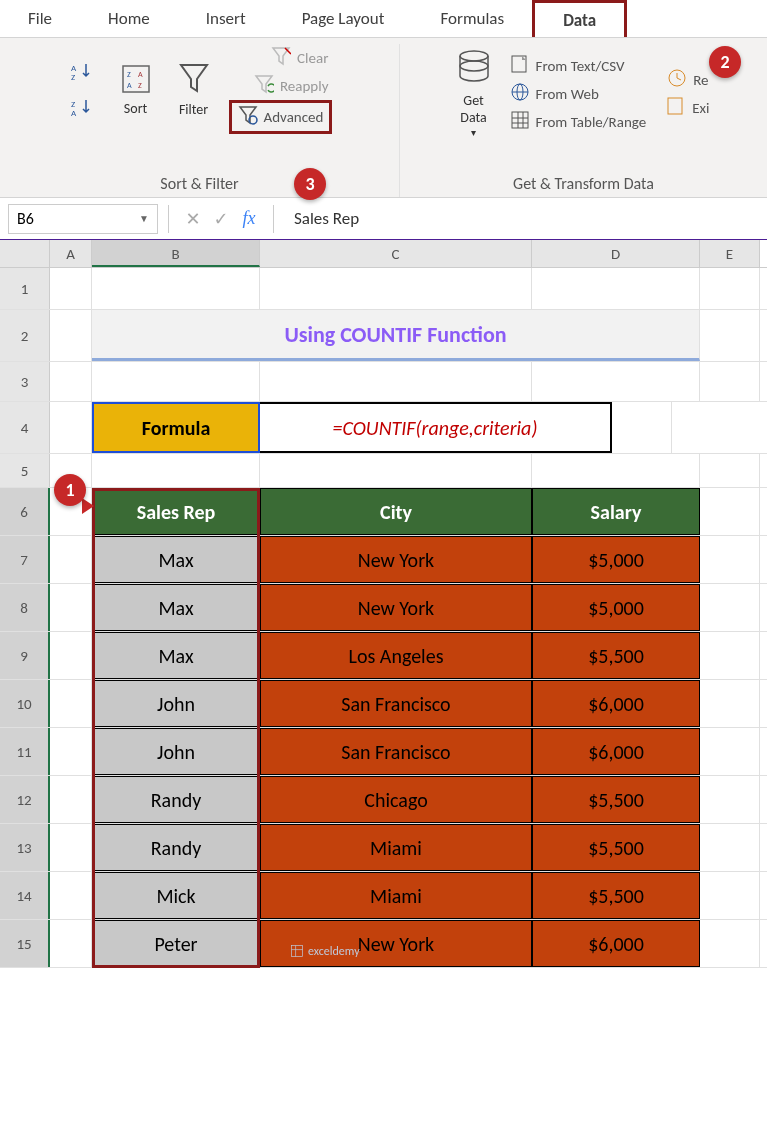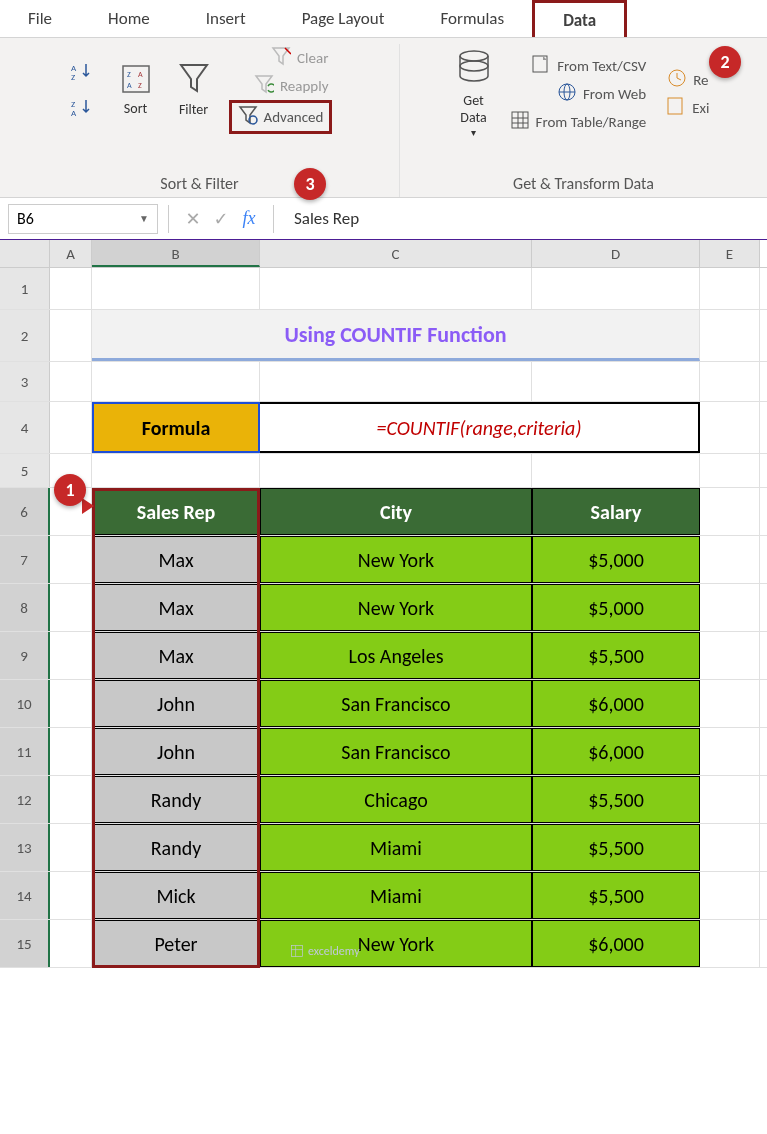--- a/index.html
+++ b/index.html
@@ -54,21 +54,21 @@
 
 
 .title-cell { background: #f2f2f2; border-bottom: 3px solid #8eaadb; font-size: 22px; font-weight: 700; color: #8b5cf6; justify-content: center; }
 
 
 .frm-label { background: #eab308; border: 2px solid #1d4ed8; font-weight: 700; font-size: 20px; }
 .frm-val { border: 2px solid #000; border-left: none; font-style: italic; color: #c00000; font-size: 20px; }
 
 
 .th { background: #3a6b35; color: #fff; font-weight: 700; border: 1px solid #000; }
-.td { border: 1px solid #000; background: #84cc16; }
+.td { border: 1px solid #000; background: #c2410c; }
 .td-sel { background: #c8c8c8; }
 
 
 .sel-rect { position: absolute; border: 3px solid #8b1a1a; pointer-events: none; z-index: 10; }
 
 .wm { position: absolute; color: #bfc9d9; font-size: 12px; display:flex; align-items:center; gap:4px; }
 .wm svg { width:14px; height:14px; }
 </style>
 </head>
 <body>
@@ -156,21 +156,21 @@
       <div class="big-btn">
         <span><svg width="36" height="40" viewBox="0 0 36 40">
               <ellipse cx="18" cy="8" rx="14" ry="5" fill="none" stroke="#555" stroke-width="1.5"></ellipse>
               <path d="M4 8 L4 28 A14 5 0 0 0 32 28 L32 8" fill="none" stroke="#555" stroke-width="1.5"></path>
               <ellipse cx="18" cy="18" rx="14" ry="5" fill="none" stroke="#555" stroke-width="1.5"></ellipse>
             </svg></span>
         <span style="white-space:pre; text-align:center">Get
 Data</span>
         <span style="font-size:10px">▾</span>
       </div>
-      <div class="ribbon-col" style="align-items:flex-end">
+      <div class="ribbon-col" style="align-items:flex-start">
         <div class="small-btn">
           <span class="ico-small"><svg viewBox="0 0 20 20">
                 <rect x="2" y="2" width="14" height="16" fill="none" stroke="#555"></rect>
                 <path d="M12 2 L16 6 L12 6 Z" fill="#999"></path>
               </svg></span>
           <span>From Text/CSV</span>
         </div>
         <div class="small-btn">
           <span class="ico-small"><svg viewBox="0 0 20 20">
                 <circle cx="10" cy="10" r="8" fill="none" stroke="#2b579a"></circle>
@@ -255,21 +255,21 @@
     <div class="cell colB"></div>
     <div class="cell colC"></div>
     <div class="cell colD"></div>
     <div class="cell colE"></div>
   </div>
 
   <div class="row r4">
     <div class="rowh">4</div>
     <div class="cell colA"></div>
     <div class="cell colB frm-label">Formula</div>
-    <div class="cell frm-val" style="width:440px">=COUNTIF(range,criteria)</div>
+    <div class="cell frm-val" style="width:352px">=COUNTIF(range,criteria)</div>
     <div class="cell colE"></div>
   </div>
 
   <div class="row r5">
     <div class="rowh">5</div>
     <div class="cell colA"></div>
     <div class="cell colB"></div>
     <div class="cell colC"></div>
     <div class="cell colD"></div>
     <div class="cell colE"></div>

